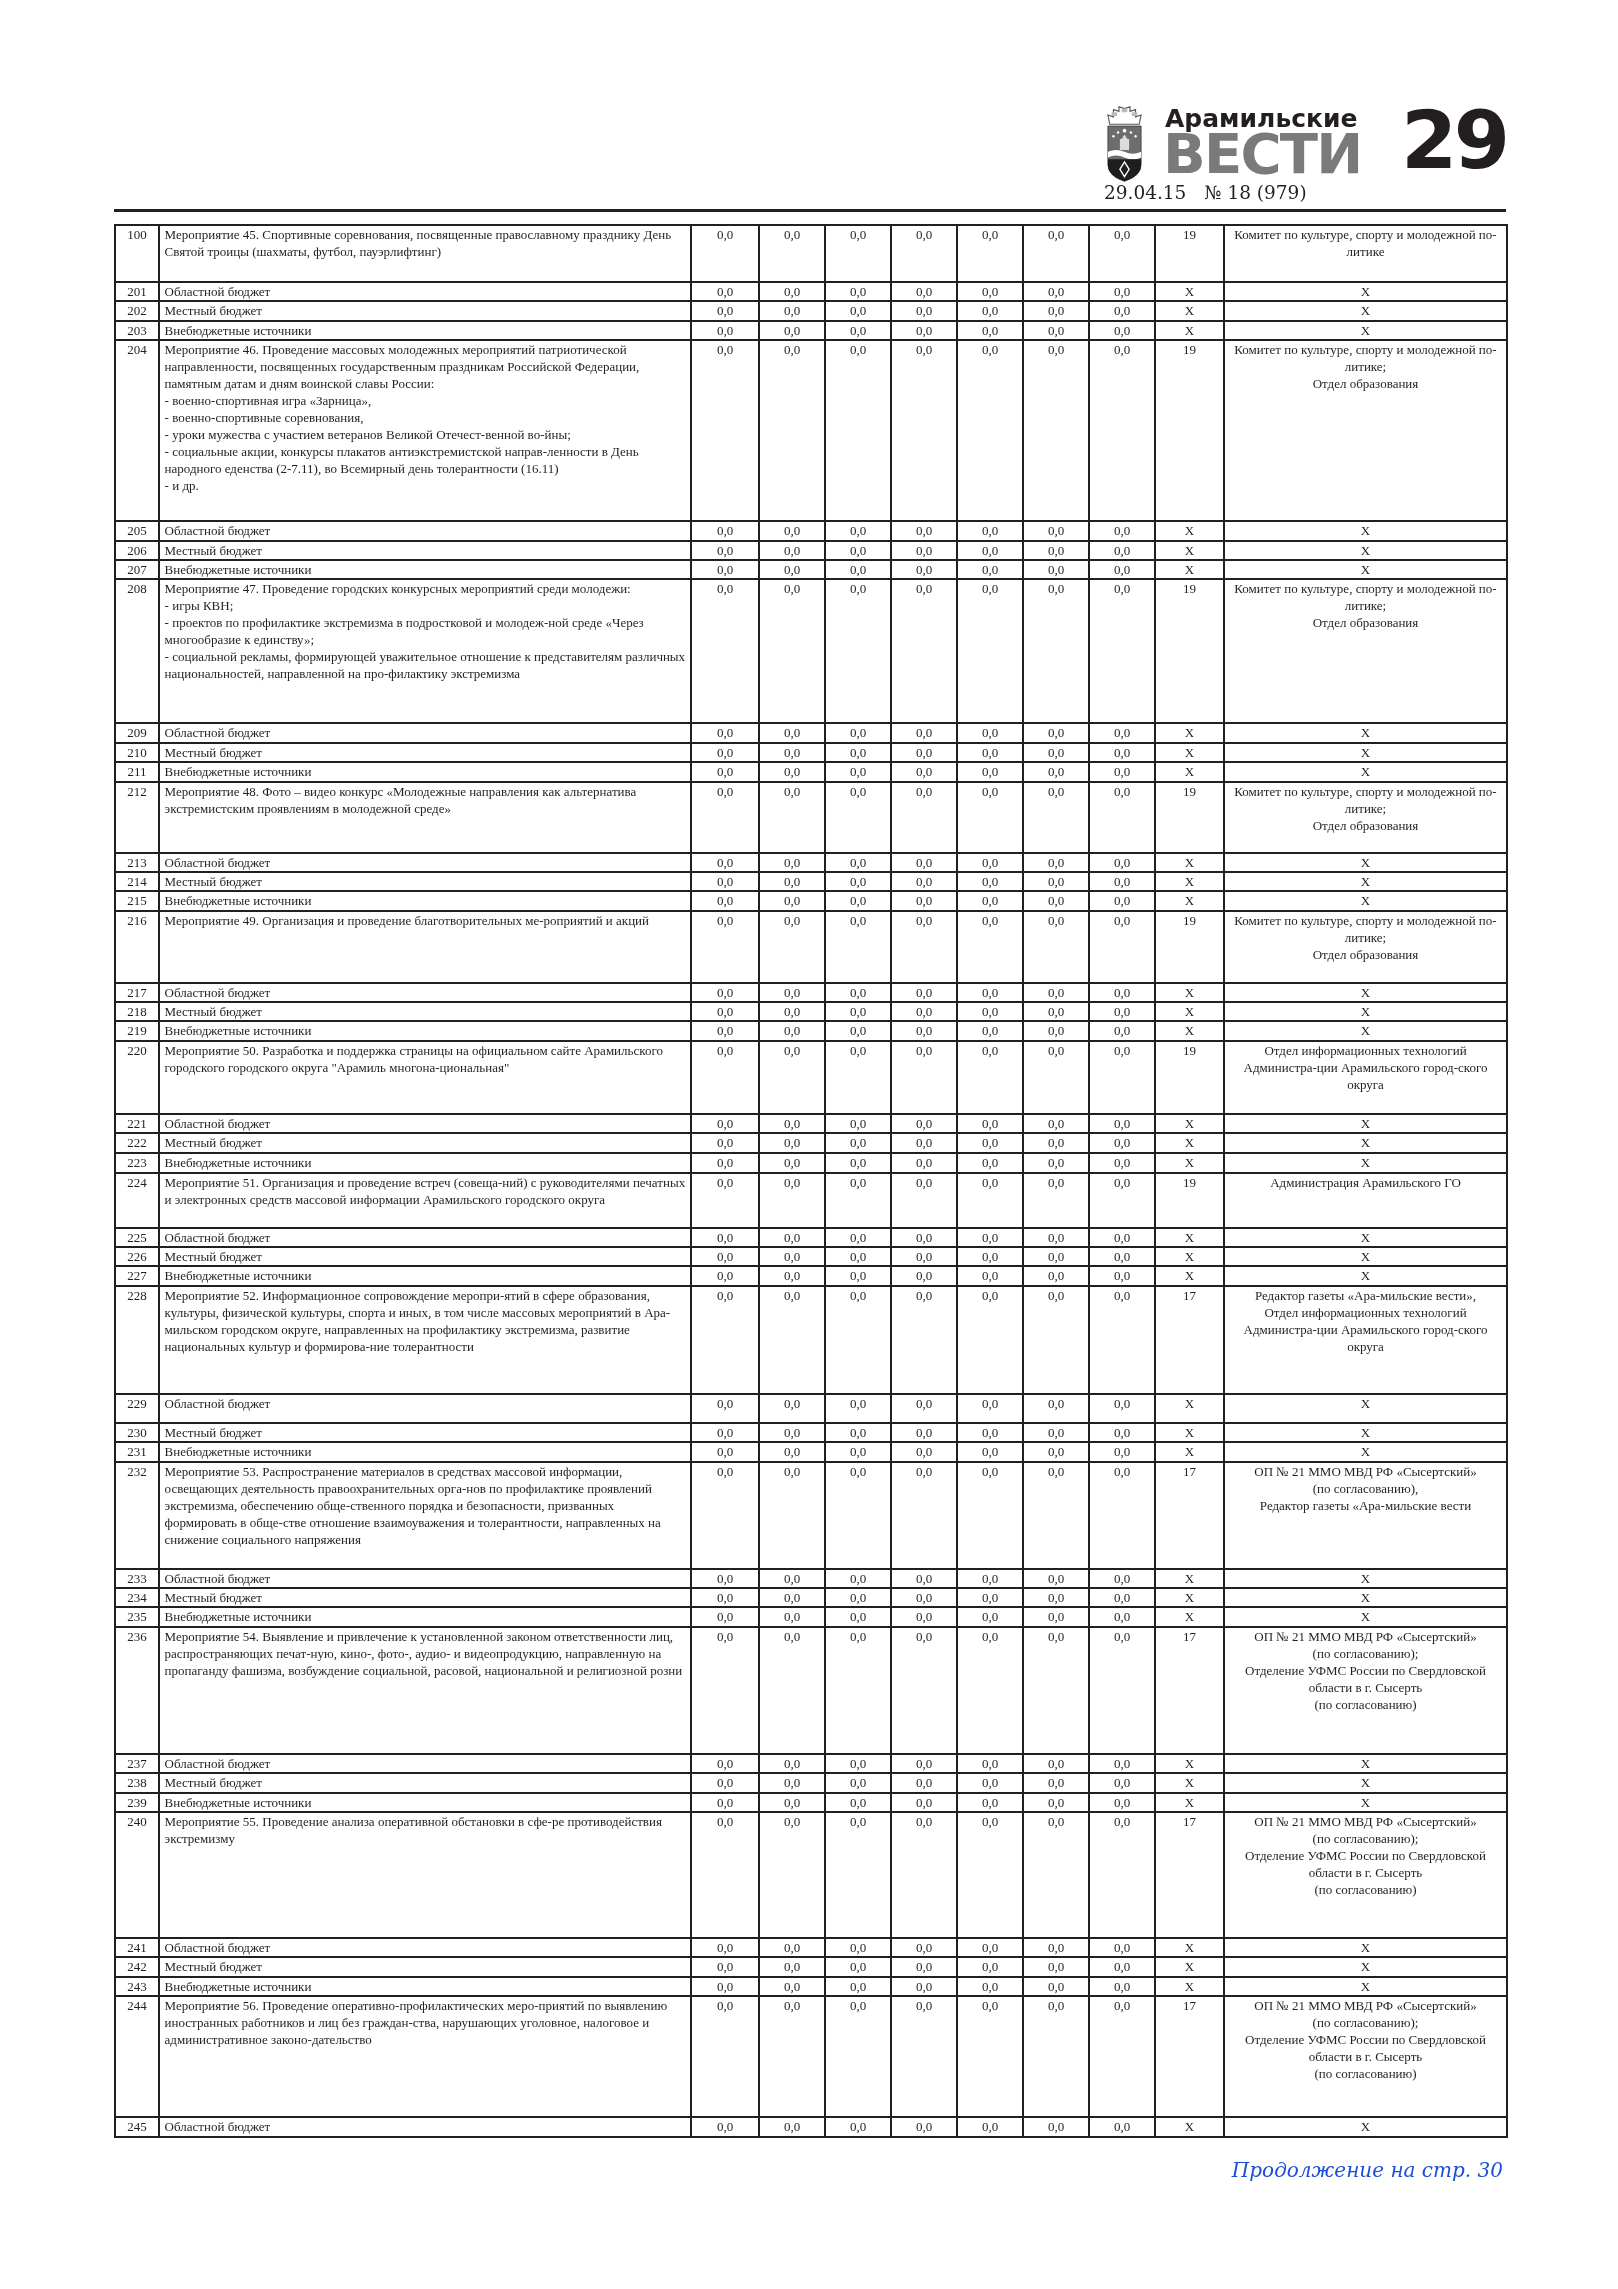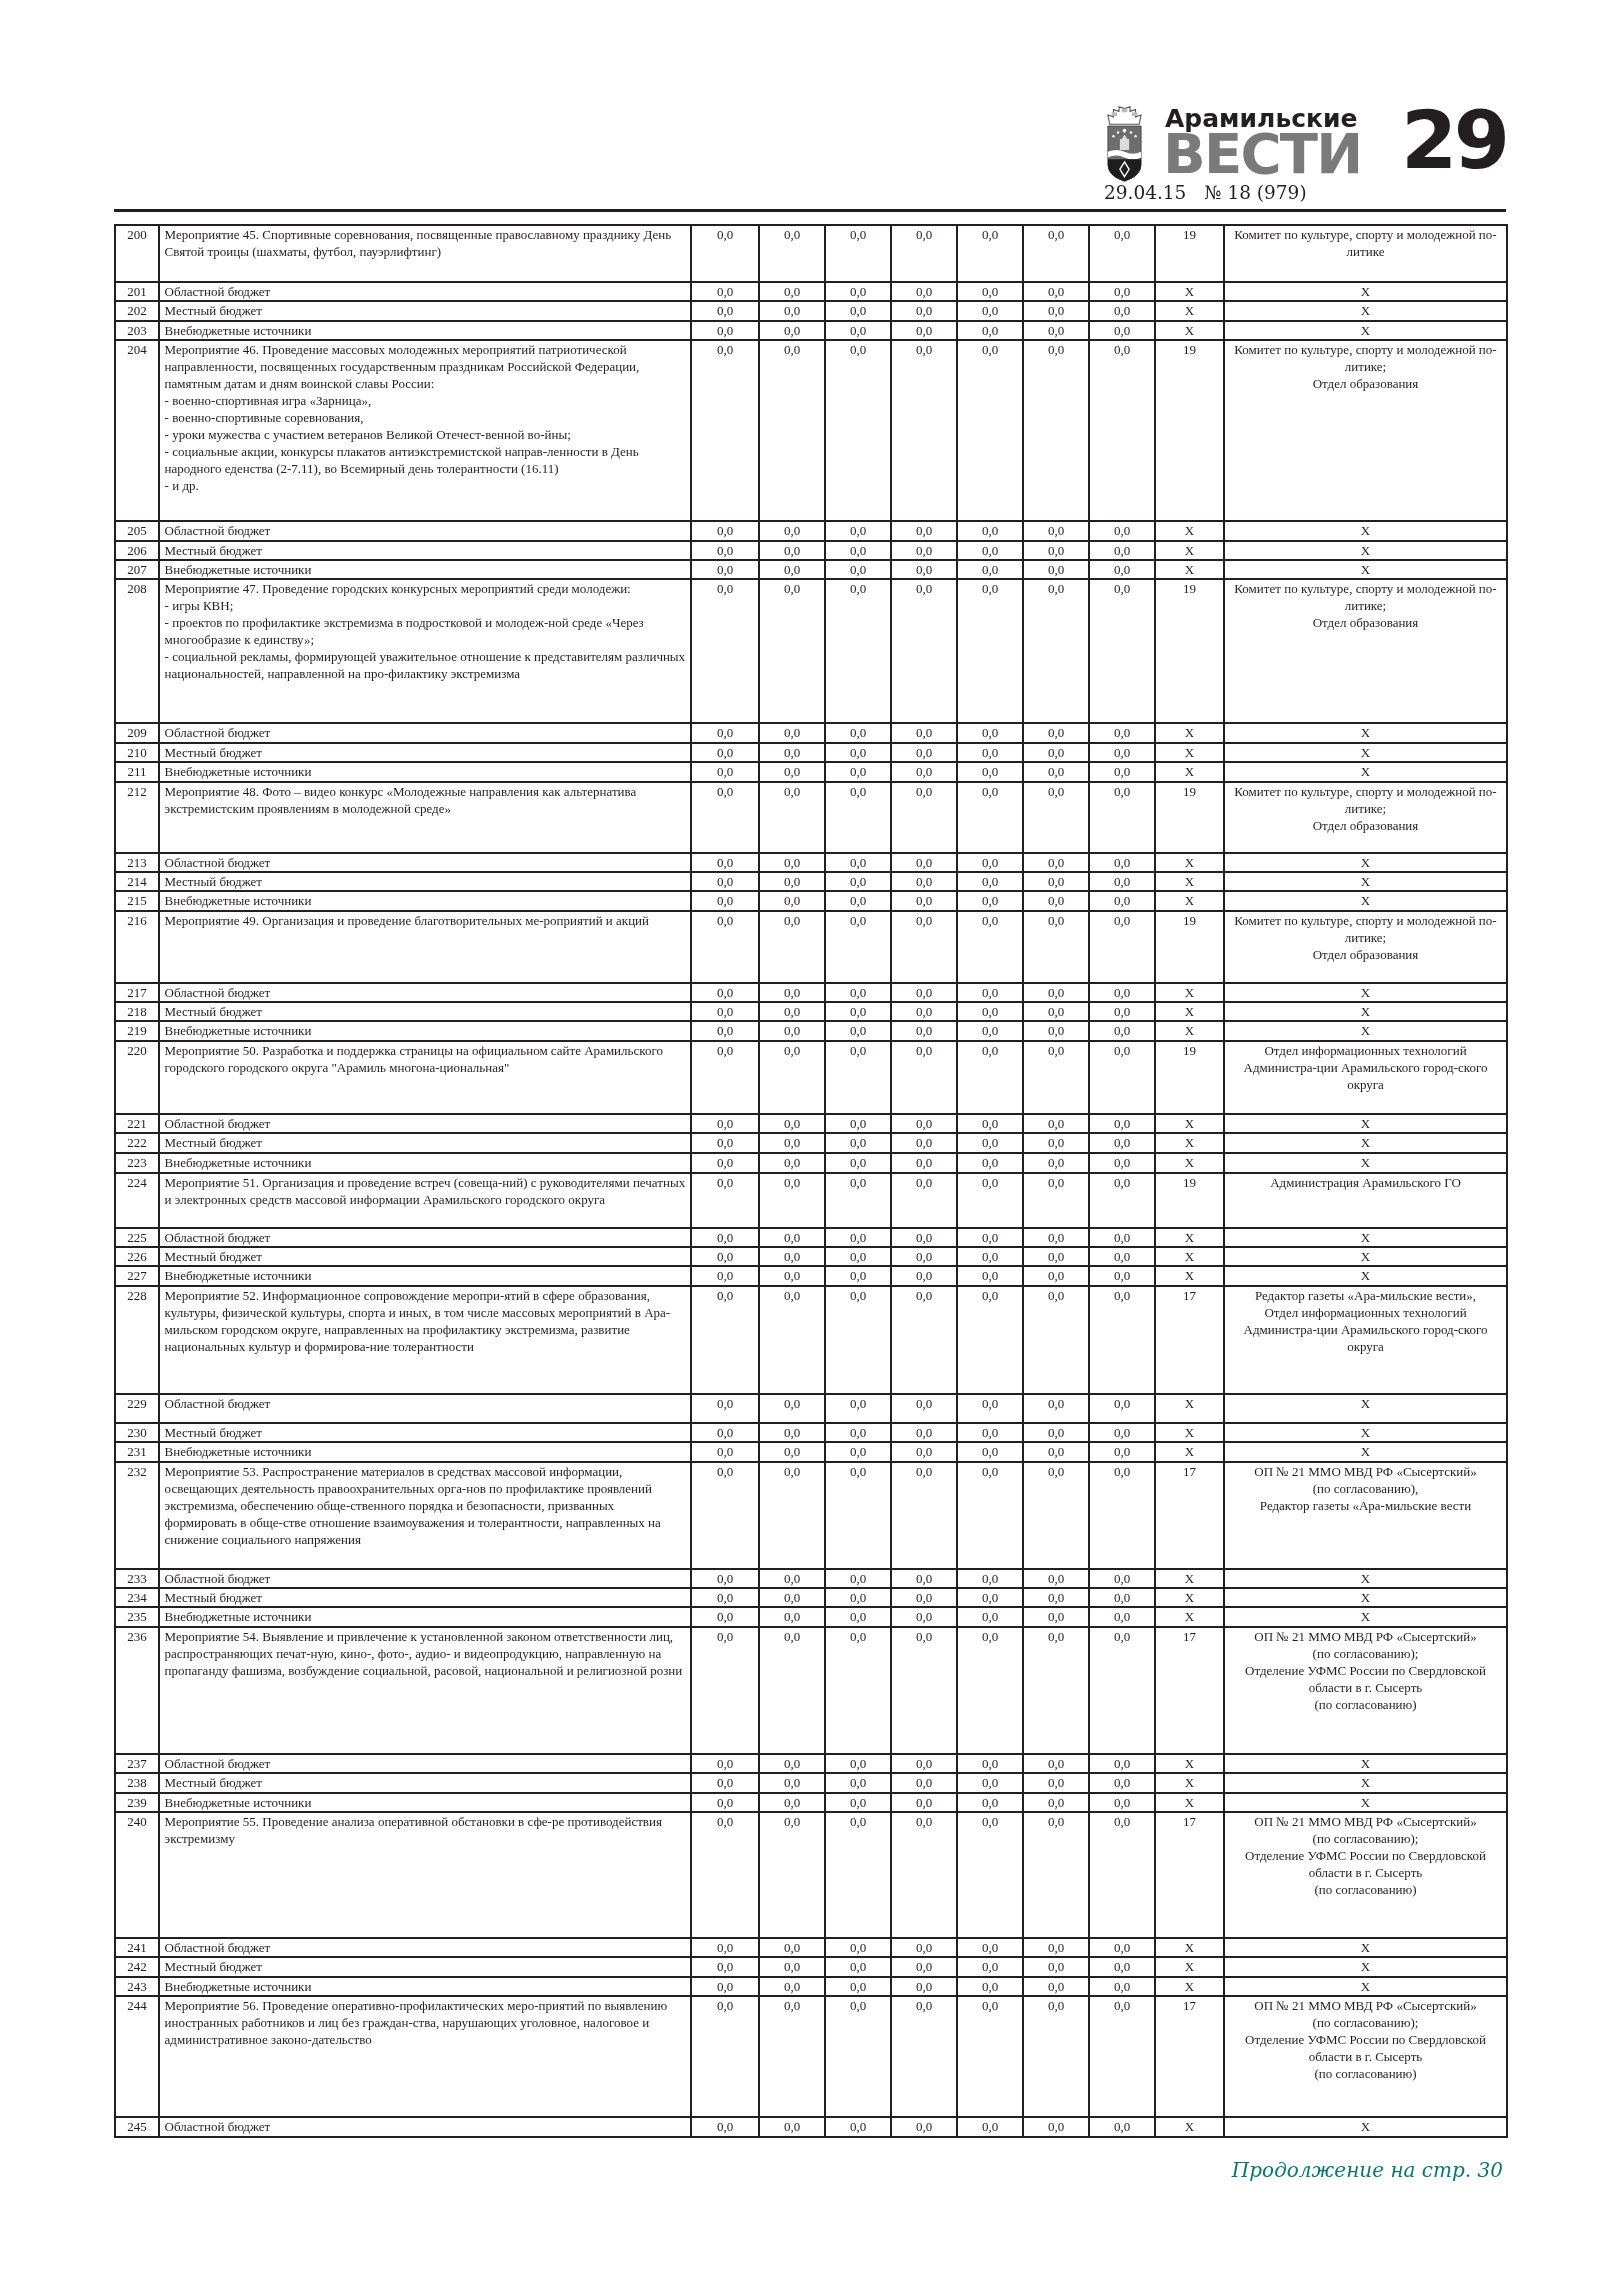--- a/index.html
+++ b/index.html
@@ -26,21 +26,21 @@
   .tbl td.num { text-align: center; padding: 0 1.8px; }
   .tbl td.desc { text-align: left; padding-left: 4.6px; padding-right: 1.8px; }
   .tbl td.val { text-align: center; }
   .tbl td.code { text-align: center; }
   .tbl td.exec { text-align: center; padding: 0 3.7px; }
   .tbl tr.sub td { height: 14.8px; }
   .exec-line { display: block; }
 
   
   .continued { position: absolute; right: 116px; top: 2158px; font-family: "DejaVu Serif", serif; font-style: italic;
-               font-size: 20px; color: #0f766e; white-space: nowrap; }
+               font-size: 20px; color: #1d4ed8; white-space: nowrap; }
 </style>
 </head>
 <body>
 
 <div class="masthead">
   <svg class="crest" viewBox="0 0 44 88">
 
     <path d="M6 22 L4 12 L10 14 L10 6 L16 8 L16 3 L22 5 L28 3 L28 8 L34 6 L34 14 L40 12 L38 22 Z" fill="#ffffff" stroke="#555" stroke-width="1.2"></path>
     <rect x="8" y="9" width="6" height="4" fill="#bbb"></rect>
     <rect x="19" y="5" width="6" height="4" fill="#bbb"></rect>
@@ -77,21 +77,21 @@
     <col style="width:66px">
     <col style="width:66px">
     <col style="width:66px">
     <col style="width:66px">
     <col style="width:66px">
     <col style="width:69px">
     <col style="width:283px">
   </colgroup>
   <tbody id="tbody">
       <tr class="main" style="height: 57px;">
-        <td class="num">200</td>
+        <td class="num">100</td>
         <td class="desc" style="white-space: pre-line;">Мероприятие 45. Спортивные соревнования, посвященные православному празднику День Святой троицы (шахматы, футбол, пауэрлифтинг)</td>
         <td class="val">0,0</td>
         <td class="val">0,0</td>
         <td class="val">0,0</td>
         <td class="val">0,0</td>
         <td class="val">0,0</td>
         <td class="val">0,0</td>
         <td class="val">0,0</td>
         <td class="code">19</td>
         <td class="exec">

